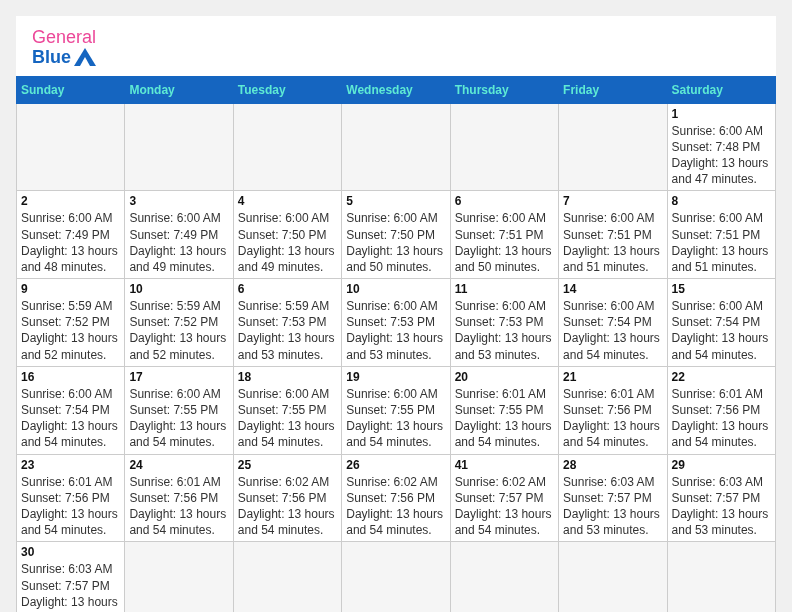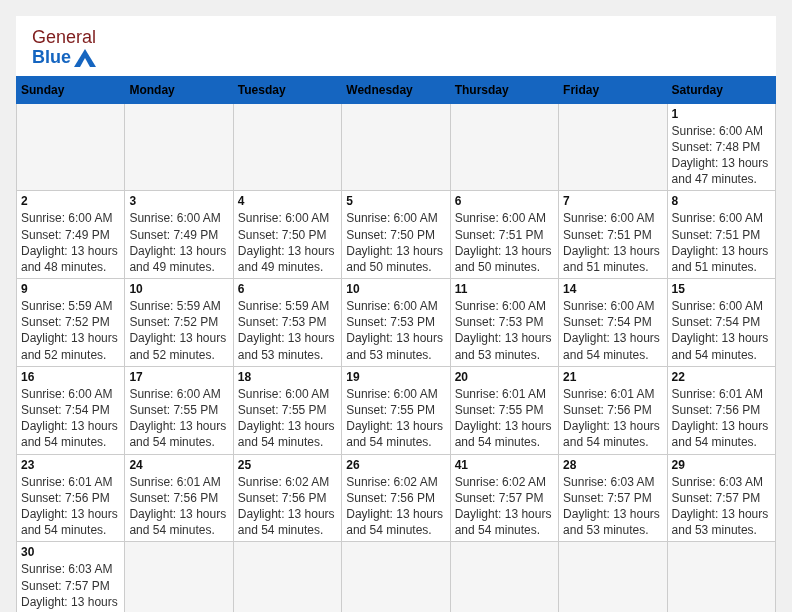--- a/index.html
+++ b/index.html
@@ -38,21 +38,21 @@
       font-size: 14px;
       color: #333;
       margin-top: 2px;
     }
     .calendar {
       width: 100%;
       border-collapse: collapse;
     }
     .calendar th {
       background: #1565c0;
-      color: #000000;
+      color: #5eead4;
       font-size: 12px;
       font-weight: bold;
       padding: 6px 4px;
       text-align: left;
       border: 1px solid #1565c0;
     }
     .calendar td {
       border: 1px solid #ccc;
       vertical-align: top;
       padding: 3px 4px;
@@ -82,23 +82,23 @@
     }
   </style>
 </head>
 <body>
 
 <div class="page">
   <div class="header">
     <div class="logo">
       <div style="line-height:1.1;">
         <div style="font-size:18px; color:#333;">
-          <span style="color:#7f1d1d;">General</span>
+          <span style="color:#ec4899;">General</span>
         </div>
-        <div style="display:flex; align-items:center; gap:3px;">
+        <div style="display:flex; gap:3px;">
           <span style="font-size:18px; color:#1565c0; font-weight:bold;">Blue</span>
           <svg width="22" height="18" viewBox="0 0 22 18">
             <polygon points="0,18 11,0 22,18" fill="#1565c0"></polygon>
             <polygon points="6,18 11,9 16,18" fill="#fff"></polygon>
           </svg>
         </div>
       </div>
     </div>
     <div class="header-right">
       <div class="month-title"></div>

